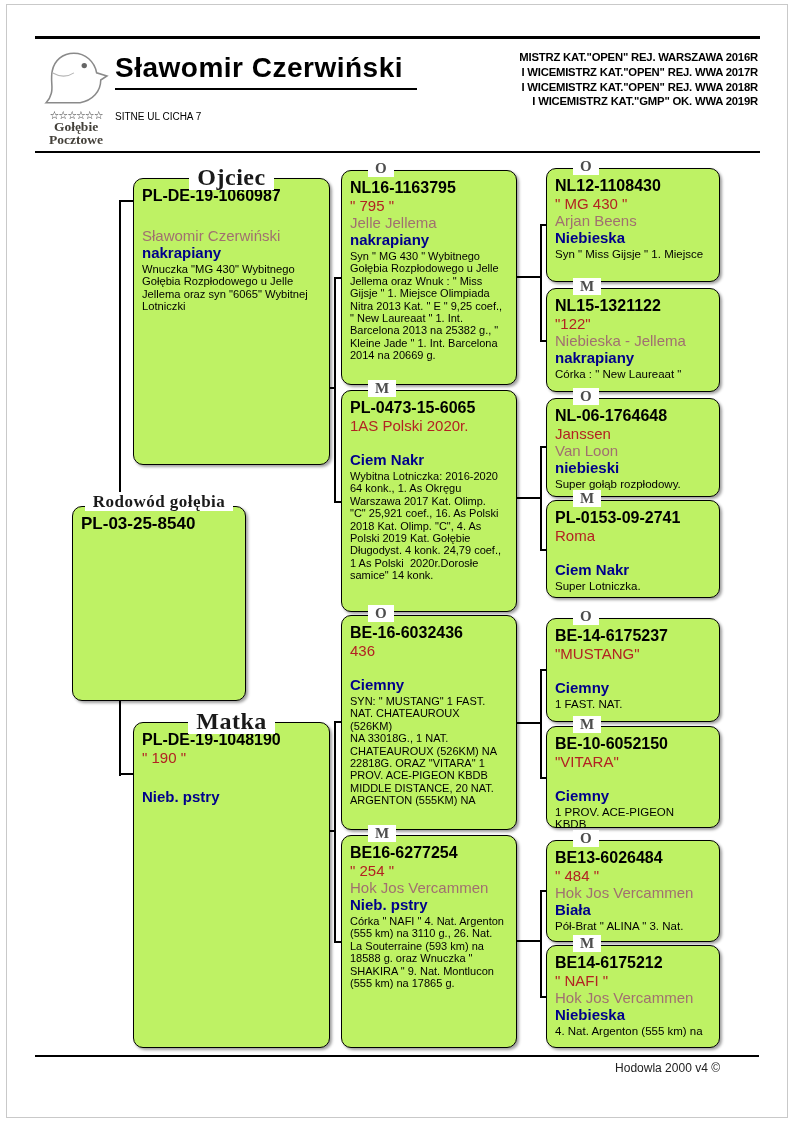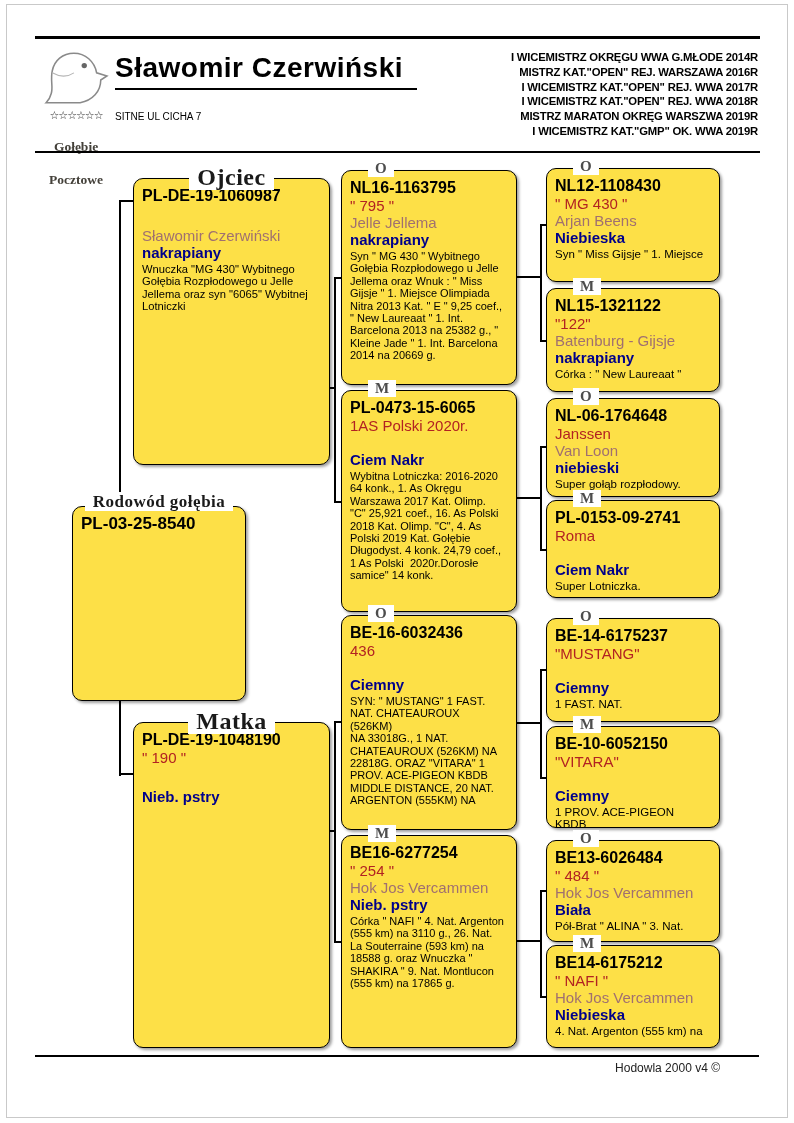--- a/index.html
+++ b/index.html
@@ -5,30 +5,30 @@
   html,body{margin:0;padding:0;background:#e8e8e8;}
   .page{position:relative;width:794px;height:1123px;background:#ffffff;margin:0 auto;
         font-family:"Liberation Sans",sans-serif;color:#000;overflow:hidden;}
   .page-border{position:absolute;left:6px;top:4px;width:780px;height:1112px;
         border:1px solid #c9c9c9;pointer-events:none;}
   .rule{position:absolute;background:#000;}
   
   .logo{position:absolute;left:38px;top:50px;width:76px;text-align:center;}
   .logo-stars{font-size:11px;letter-spacing:-1px;color:#333;line-height:10px;margin-top:-2px;}
   .logo-text{font-family:"Liberation Serif",serif;font-weight:bold;font-size:13.5px;
-        line-height:13px;color:#44413a;margin-top:20px;}
+        line-height:13px;color:#44413a;}
   .owner-name{position:absolute;left:115px;top:52px;font-size:28px;font-weight:bold;
         border-bottom:2px solid #000;padding:0 14px 4px 0;letter-spacing:.5px;}
   .owner-addr{position:absolute;left:115px;top:108px;font-size:10px;line-height:17px;}
   .ach{position:absolute;right:36px;top:50px;width:300px;text-align:right;
         font-size:11.3px;font-weight:bold;line-height:14.8px;letter-spacing:-0.2px;}
   
   .ln{position:absolute;background:#000;}
   
-  .pbox{position:absolute;background:#fde047;border:1.5px solid #000;border-radius:10px;
+  .pbox{position:absolute;background:#bef264;border:1.5px solid #000;border-radius:10px;
         box-shadow:2px 2px 3px rgba(0,0,0,.38);padding:5px 12px 4px 8px;box-sizing:border-box;}
   .btitle{position:absolute;top:-15px;left:0;right:0;text-align:center;pointer-events:none;}
   .btitle span{background:#fff;padding:0 8px;font-family:"Liberation Serif",serif;
         font-weight:bold;font-size:24px;color:#1a1a1a;letter-spacing:.5px;}
   .btitle.small span{font-size:17px;}
   .blabel{position:absolute;top:-11px;left:26px;background:#fff;padding:0 7px;
         font-family:"Liberation Serif",serif;font-weight:bold;font-size:15px;color:#4d4d4d;}
   .ring{font-size:16px;font-weight:bold;line-height:19px;margin-top:2px;}
   .ring.big{font-size:17px;}
   .nm{font-size:15px;color:#B22222;line-height:17px;min-height:17px;}
@@ -61,25 +61,23 @@
     <div class="logo-text">Gołębie</div>
     <div class="logo-text">Pocztowe</div>
   </div>
 
   <div class="owner-name">Sławomir Czerwiński</div>
   <div class="owner-addr">
     <div>SITNE UL CICHA 7</div>
   </div>
 
   <div class="ach">
-    <div>I WICEMISTRZ OKRĘGU WWA G.MŁODE 2014R</div>
     <div>MISTRZ KAT."OPEN" REJ. WARSZAWA 2016R</div>
     <div>I WICEMISTRZ KAT."OPEN" REJ. WWA 2017R</div>
     <div>I WICEMISTRZ KAT."OPEN" REJ. WWA 2018R</div>
-    <div>MISTRZ MARATON OKRĘG WARSZWA 2019R</div>
     <div>I WICEMISTRZ KAT."GMP" OK. WWA 2019R</div>
   </div>
 
   <div class="rule" style="left:35px;top:151px;width:725px;height:2px;"></div>
 
   <div class="ln" style="left:119px;top:200px;width:2px;height:576px;"></div>
   <div class="ln" style="left:119px;top:200px;width:17px;height:2px;"></div>
   <div class="ln" style="left:119px;top:773px;width:17px;height:2px;"></div>
 
   <div class="ln" style="left:329px;top:387px;width:7px;height:2px;"></div>
@@ -179,21 +177,21 @@
     <div class="nm">" MG 430 "</div>
     <div class="br">Arjan Beens</div>
     <div class="clr">Niebieska</div>
     <div class="desc one">Syn " Miss Gijsje " 1. Miejsce</div>
   </div>
 
   <div class="pbox" style="left:546px;top:288px;width:174px;height:104px;">
     <div class="blabel">M</div>
     <div class="ring">NL15-1321122</div>
     <div class="nm">"122"</div>
-    <div class="br">Batenburg - Gijsje</div>
+    <div class="br">Niebieska - Jellema</div>
     <div class="clr">nakrapiany</div>
     <div class="desc one">Córka : " New Laureaat "</div>
   </div>
 
   <div class="pbox" style="left:546px;top:398px;width:174px;height:99px;">
     <div class="blabel">O</div>
     <div class="ring">NL-06-1764648</div>
     <div class="nm">Janssen</div>
     <div class="br">Van Loon</div>
     <div class="clr">niebieski</div>

